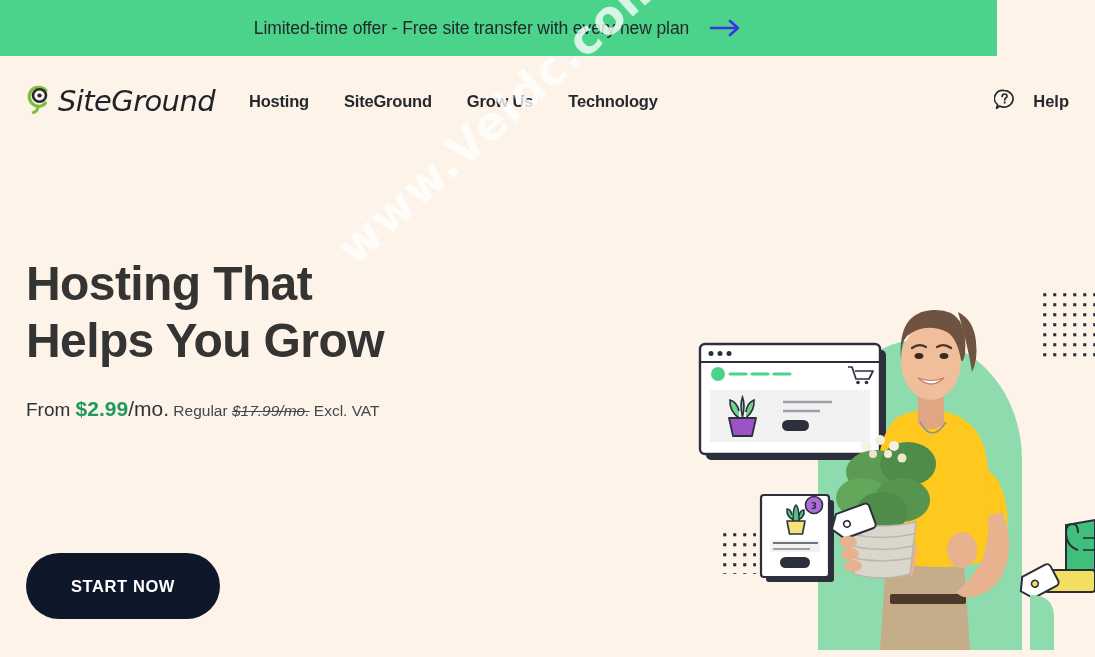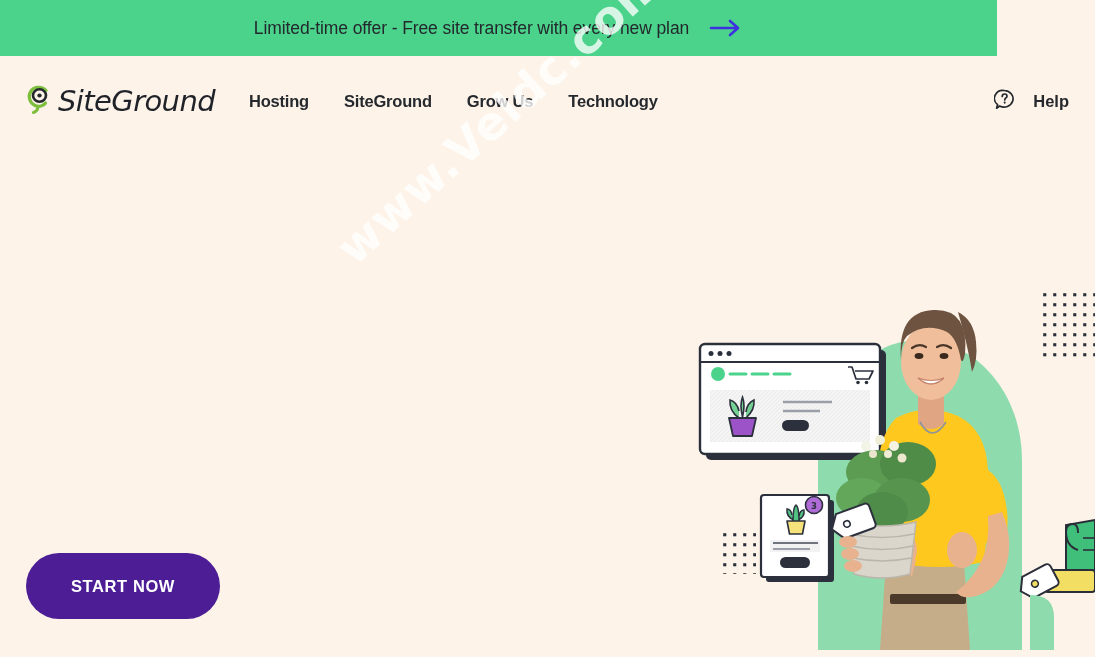--- a/index.html
+++ b/index.html
@@ -112,21 +112,21 @@
     text-decoration: line-through;
     font-style: italic;
   }
   .price-vat { font-size: 15.5px; color: #43484E; }
 
   .cta {
     position: absolute; left: 26px; top: 553px;
     width: 194px; height: 66px;
     border: none;
     border-radius: 33px;
-    background: #4c1d95;
+    background: #0f172a;
     color: #fff;
     font-family: "Liberation Sans", sans-serif;
     font-size: 16.5px;
     font-weight: bold;
     letter-spacing: 0.6px;
     cursor: pointer;
     z-index: 6;
   }
 
   
@@ -349,20 +349,25 @@
 
           <ellipse cx="158" cy="292" rx="9" ry="6" fill="#E8B28E"></ellipse>
           <ellipse cx="160" cy="304" rx="9" ry="6" fill="#E8B28E"></ellipse>
           <ellipse cx="163" cy="316" rx="9" ry="6" fill="#E8B28E"></ellipse>
         </g>
       </g>
     </svg>
   </div>
 
   <div class="hero-copy">
+    <h1 class="hero-title">Hosting That
+Helps You Grow</h1>
+    <div class="price-line">
+      <span class="price-from">From </span><span class="price-main">$2.99</span><span class="price-unit">/mo.</span><span class="price-regular"> Regular </span><span class="price-old">$17.99/mo.</span><span class="price-vat"> Excl. VAT</span>
+    </div>
   </div>
 
   <button class="cta">START NOW</button>
 
   <div class="watermark">
     <span>www.Veldc.com</span>
   </div>
 
 </div>
 

